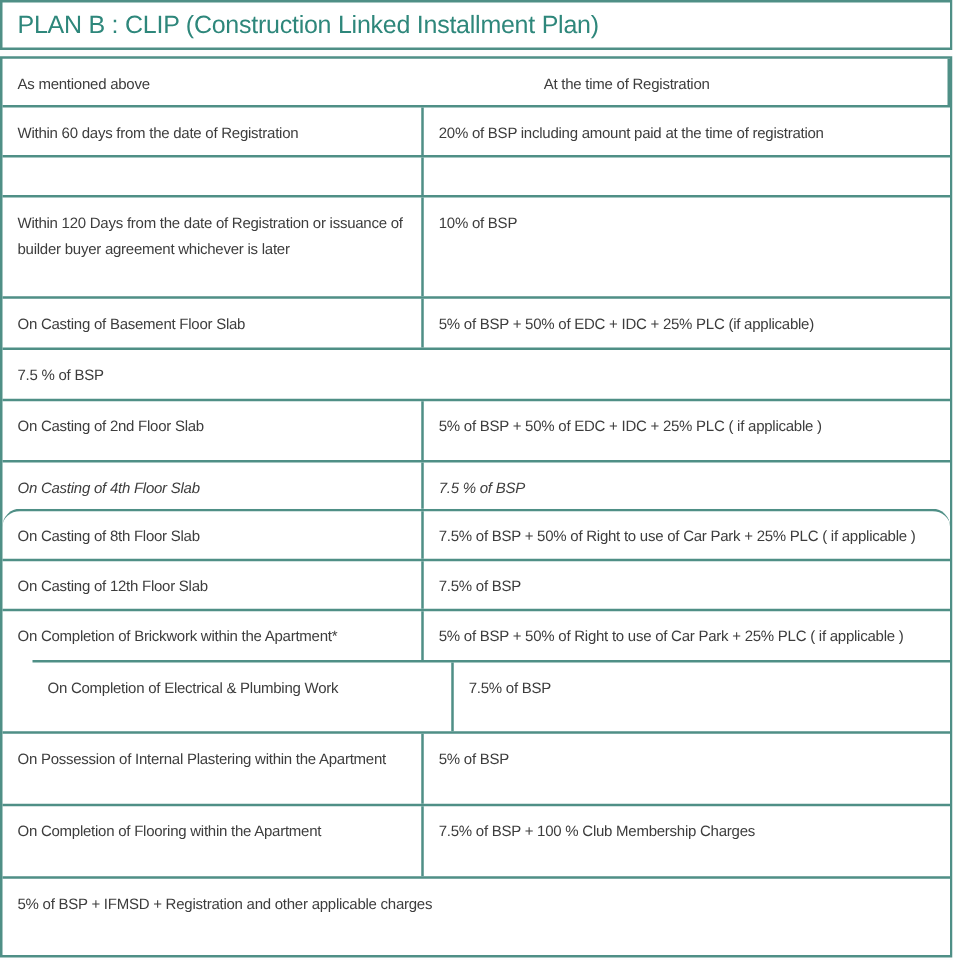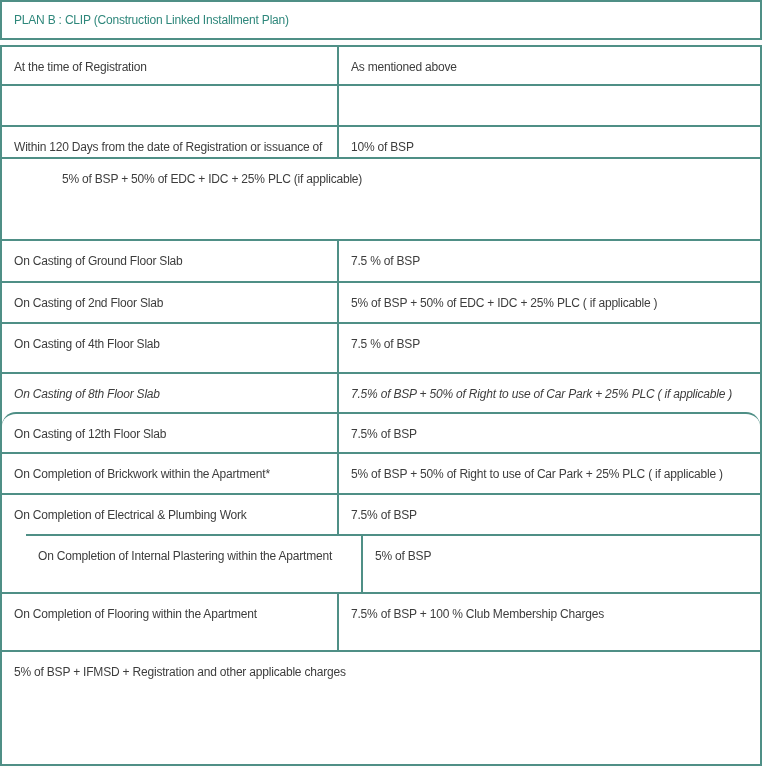--- a/index.html
+++ b/index.html
@@ -27,21 +27,21 @@
     height: 40px;
     box-sizing: border-box;
     border: 2px solid var(--border);
     display: flex;
     align-items: center;
     padding-left: 12px;
     background: #fff;
   }
   .title {
     color: var(--title);
-    font-size: 12px;
+    font-size: 20px;
     letter-spacing: -0.2px;
     white-space: nowrap;
   }
   .table {
     position: absolute;
     top: 45px; left: 0;
     width: 762px;
     height: 721px;
     box-sizing: border-box;
     border: 2px solid var(--border);
@@ -51,21 +51,21 @@
   }
   .row {
     display: flex;
     box-sizing: border-box;
     border-top: 2px solid var(--border);
   }
   .row:first-child { border-top: none; }
   .row:nth-child(1)  { height: 37px; }
   .row:nth-child(2)  { height: 41px; }
   .row:nth-child(3)  { height: 32px; }
-  .row:nth-child(4)  { height: 82px; padding-left: 48px; }
+  .row:nth-child(4)  { height: 82px; }
   .row:nth-child(5)  { height: 42px; }
   .row:nth-child(6)  { height: 41px; }
   .row:nth-child(7)  { height: 50px; }
   .row:nth-child(8)  { height: 40px; font-style: italic; }
   .row:nth-child(9)  { height: 40px; border-radius: 14px; }
   .row:nth-child(10) { height: 41px; }
   .row:nth-child(11) { height: 41px; }
   .row:nth-child(12) { height: 58px; margin-left: 24px; }
   .row:nth-child(13) { height: 58px; }
   .row:nth-child(14) { height: 59px; }
@@ -90,41 +90,45 @@
 
 <div class="page">
 
   <div class="header-box">
     <span class="title">PLAN B : CLIP (Construction Linked Installment Plan)</span>
   </div>
 
   <div class="table">
 
     <div class="row">
+      <div class="cell right">As mentioned above</div>
       <div class="cell left">At the time of Registration</div>
-      <div class="cell right">As mentioned above</div>
     </div>
 
+    <div class="row">
+      <div class="cell left">Within 60 days from the date of  Registration</div>
+      <div class="cell right">20% of BSP including amount paid at the time of registration</div>
+    </div>
 
     <div class="row">
       <div class="cell left"></div>
       <div class="cell right"></div>
     </div>
 
     <div class="row">
       <div class="cell left">Within 120 Days from the date of  Registration or issuance of builder buyer agreement whichever is later</div>
       <div class="cell right">10% of BSP</div>
     </div>
 
     <div class="row">
+      <div class="cell left">On Casting of Basement Floor Slab</div>
       <div class="cell right">5% of BSP + 50% of EDC + IDC + 25% PLC (if applicable)</div>
     </div>
 
     <div class="row">
-      <div class="cell left">On Casting of Ground Floor Slab</div>
       <div class="cell right">7.5 % of BSP</div>
     </div>
 
     <div class="row">
       <div class="cell left">On Casting of 2nd  Floor Slab</div>
       <div class="cell right">5% of BSP + 50% of EDC + IDC + 25% PLC ( if applicable )</div>
     </div>
 
     <div class="row">
       <div class="cell left">On Casting of 4th Floor Slab</div>
@@ -145,21 +149,21 @@
       <div class="cell left">On Completion of Brickwork within the Apartment*</div>
       <div class="cell right">5% of BSP + 50% of Right to use of Car Park + 25% PLC ( if applicable )</div>
     </div>
 
     <div class="row">
       <div class="cell left">On Completion of Electrical &amp; Plumbing Work</div>
       <div class="cell right">7.5% of BSP</div>
     </div>
 
     <div class="row">
-      <div class="cell left">On Completion of Internal Plastering within the Apartment</div>
+      <div class="cell left">On Possession of Internal Plastering within the Apartment</div>
       <div class="cell right">5% of BSP</div>
     </div>
 
     <div class="row">
       <div class="cell left">On Completion of Flooring within the Apartment</div>
       <div class="cell right">7.5% of BSP + 100 % Club Membership Charges</div>
     </div>
 
     <div class="row">
       <div class="cell right">5% of BSP + IFMSD + Registration and other applicable charges</div>

